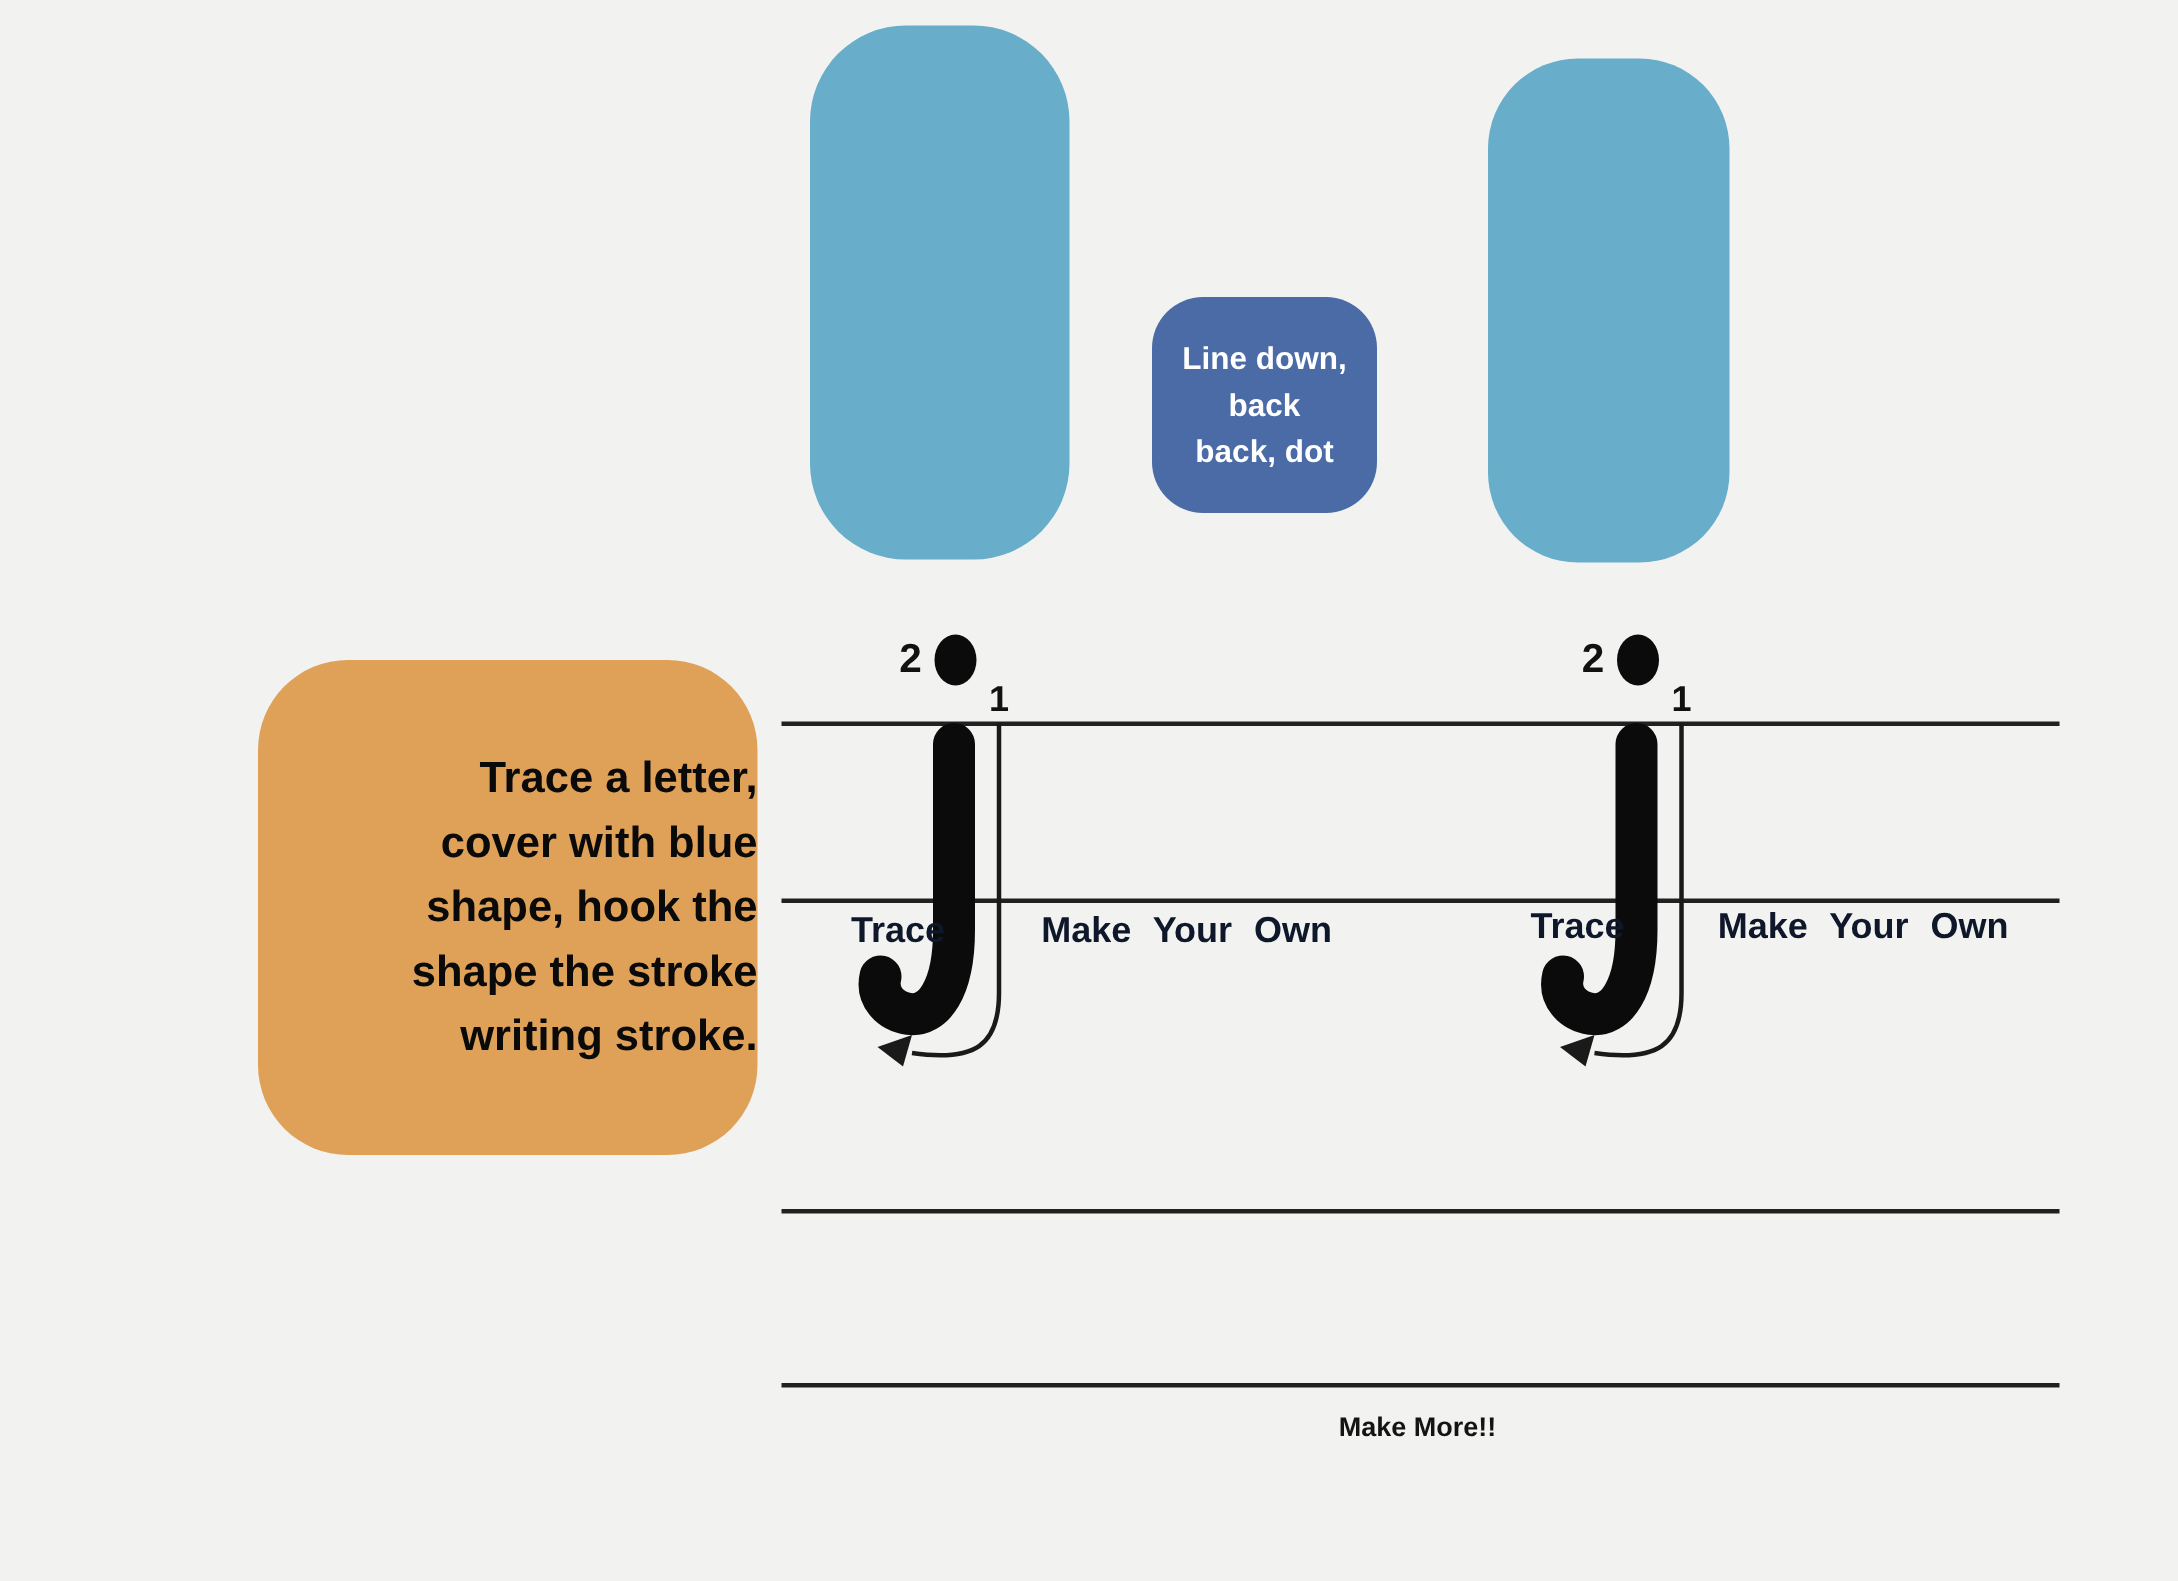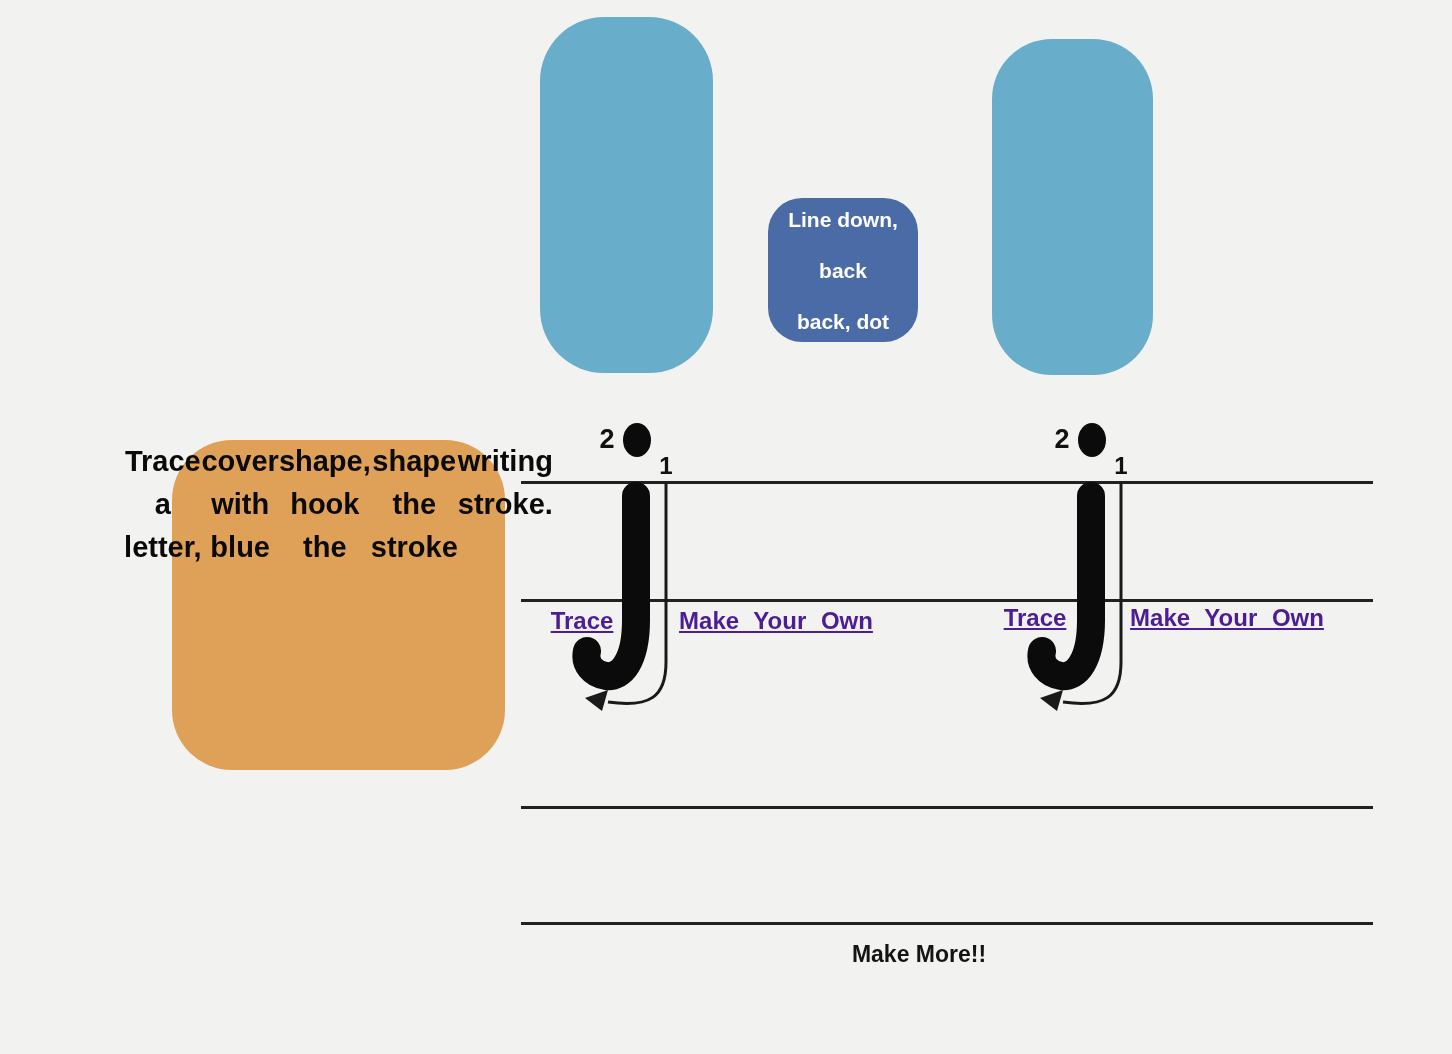--- a/index.html
+++ b/index.html
@@ -25,32 +25,31 @@
   .prompt-card{
     position:absolute;
     left:768px;top:198px;width:150px;height:144px;
     border-radius:34px;
     background:#4a6ba6;
     color:#ffffff;
     display:flex;flex-direction:column;justify-content:center;
     text-align:center;
     font-size:21px;line-height:31px;
     font-weight:bold;
-    gap:20px;
   }
 
   
   .instruction-card{
     position:absolute;
     left:172px;top:440px;width:333px;height:330px;
     border-radius:60px;
     background:#dfa158;
     color:#0a0a0a;
-    display:flex;justify-content:center;
-    text-align:center;
+    display:flex;flex-direction:column;justify-content:center;
+    text-align:right;
     font-size:29px;line-height:43px;
     font-weight:bold;
   }
 
   
   .rule{
     position:absolute;
     left:521px;width:852px;height:3px;
     background:#212121;
   }
@@ -68,36 +67,35 @@
   .j-group.g2{left:995px;top:410px;}
   .j-group text{
     font-family:"Liberation Sans", sans-serif;
     font-weight:bold;
     fill:#111111;
   }
 
   
   .line-label{
     position:absolute;
-    color:#4c1d95;
+    color:#0f172a;
     font-size:24px;
     font-weight:bold;
-    text-align:center;
+    text-align:right;
     white-space:nowrap;
-    text-decoration:underline;
   }
   .trace-1{left:534px;top:607px;width:96px;}
   .myo-1{left:664px;top:607px;width:224px;word-spacing:8px;}
   .trace-2{left:987px;top:604px;width:96px;}
   .myo-2{left:1115px;top:604px;width:224px;word-spacing:8px;}
   .make-more{
     position:absolute;
-    left:839px;top:941px;width:160px;
+    left:865px;top:941px;width:160px;
     color:#141414;
-    font-size:23px;font-weight:bold;
+    font-size:18px;font-weight:bold;
     text-align:center;white-space:nowrap;
   }
 </style>
 </head>
 <body>
 
 <div class="page">
 
   <div class="cover-shape s1"></div>
   <div class="cover-shape s2"></div>

